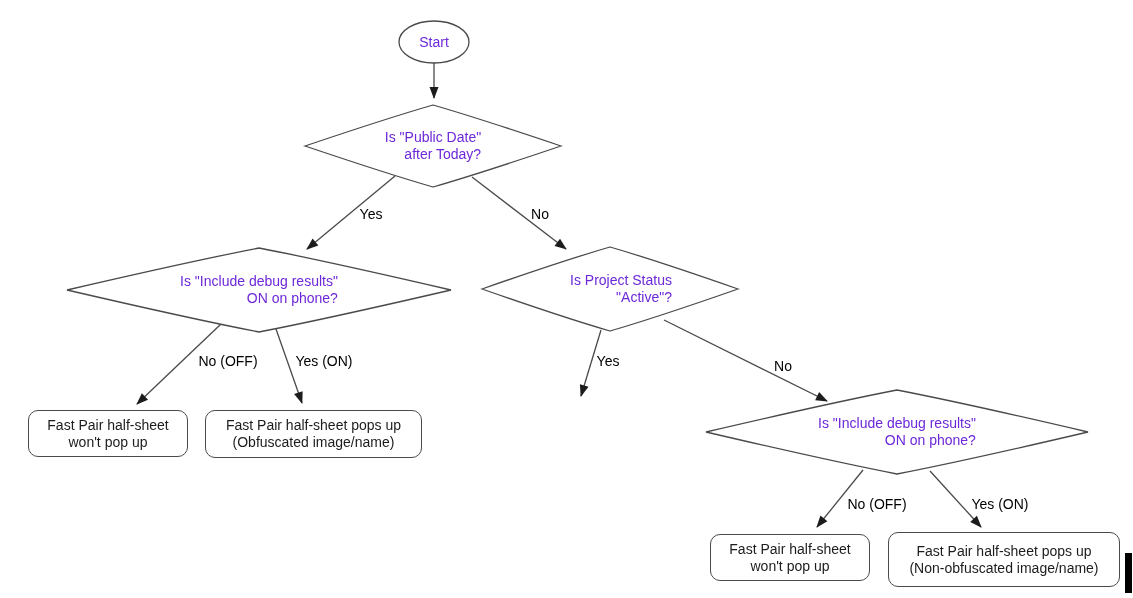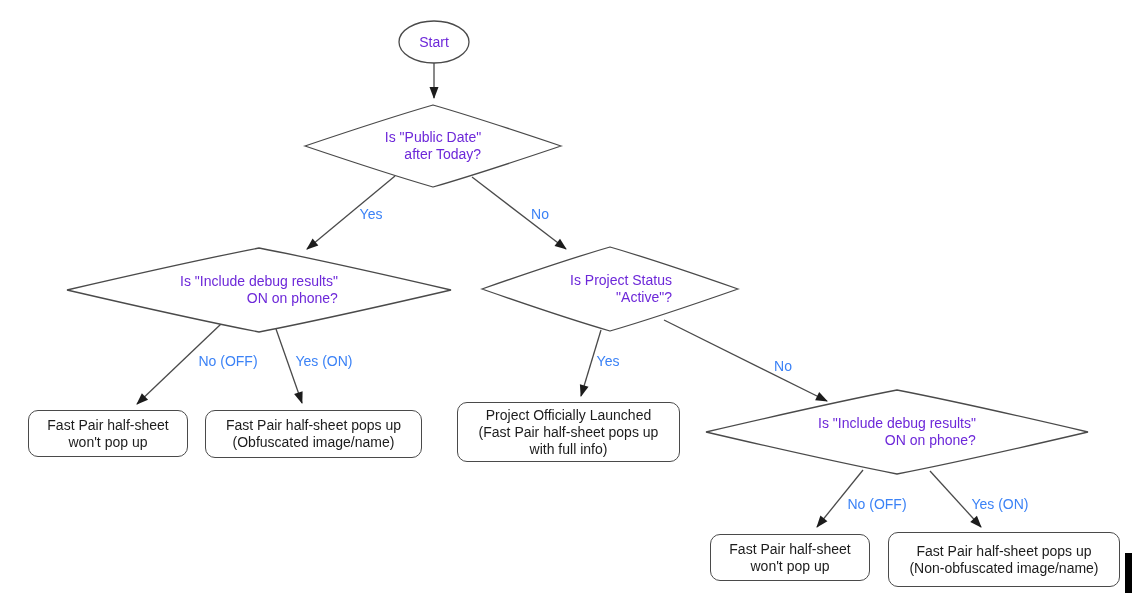--- a/index.html
+++ b/index.html
@@ -29,21 +29,21 @@
     line-height: 17px;
     white-space: pre-line;
     color: #6d28d9;
   }
   .edge-label {
     position: absolute;
     transform: translate(-50%, -50%);
     font-size: 14px;
     line-height: 16px;
     white-space: nowrap;
-    color: #3b82f6;
+    color: #000000;
   }
   .box {
     position: absolute;
     box-sizing: border-box;
     border: 1.4px solid #4a4a4a;
     border-radius: 10px;
     background: #ffffff;
     display: flex;
     align-items: center;
     justify-content: center;
@@ -111,23 +111,20 @@
   <div class="edge-label" style="left:324px; top:361px;">Yes (ON)</div>
   <div class="edge-label" style="left:608px; top:361px;">Yes</div>
   <div class="edge-label" style="left:783px; top:366px;">No</div>
   <div class="edge-label" style="left:877px; top:504px;">No (OFF)</div>
   <div class="edge-label" style="left:1000px; top:504px;">Yes (ON)</div>
 
   <div class="box" style="left:28px; top:410px; width:160px; height:47px;">Fast Pair half-sheet
 won't pop up</div>
   <div class="box" style="left:205px; top:410px; width:217px; height:48px;">Fast Pair half-sheet pops up
 (Obfuscated image/name)</div>
-  <div class="box" style="left:457px; top:402px; width:223px; height:60px;">Project Officially Launched
-(Fast Pair half-sheet pops up
-with full info)</div>
   <div class="box" style="left:710px; top:534px; width:160px; height:47px;">Fast Pair half-sheet
 won't pop up</div>
   <div class="box" style="left:888px; top:532px; width:232px; height:55px;">Fast Pair half-sheet pops up
 (Non-obfuscated image/name)</div>
 
   <div class="caret"></div>
 
 </div>
 
 </body></html>

